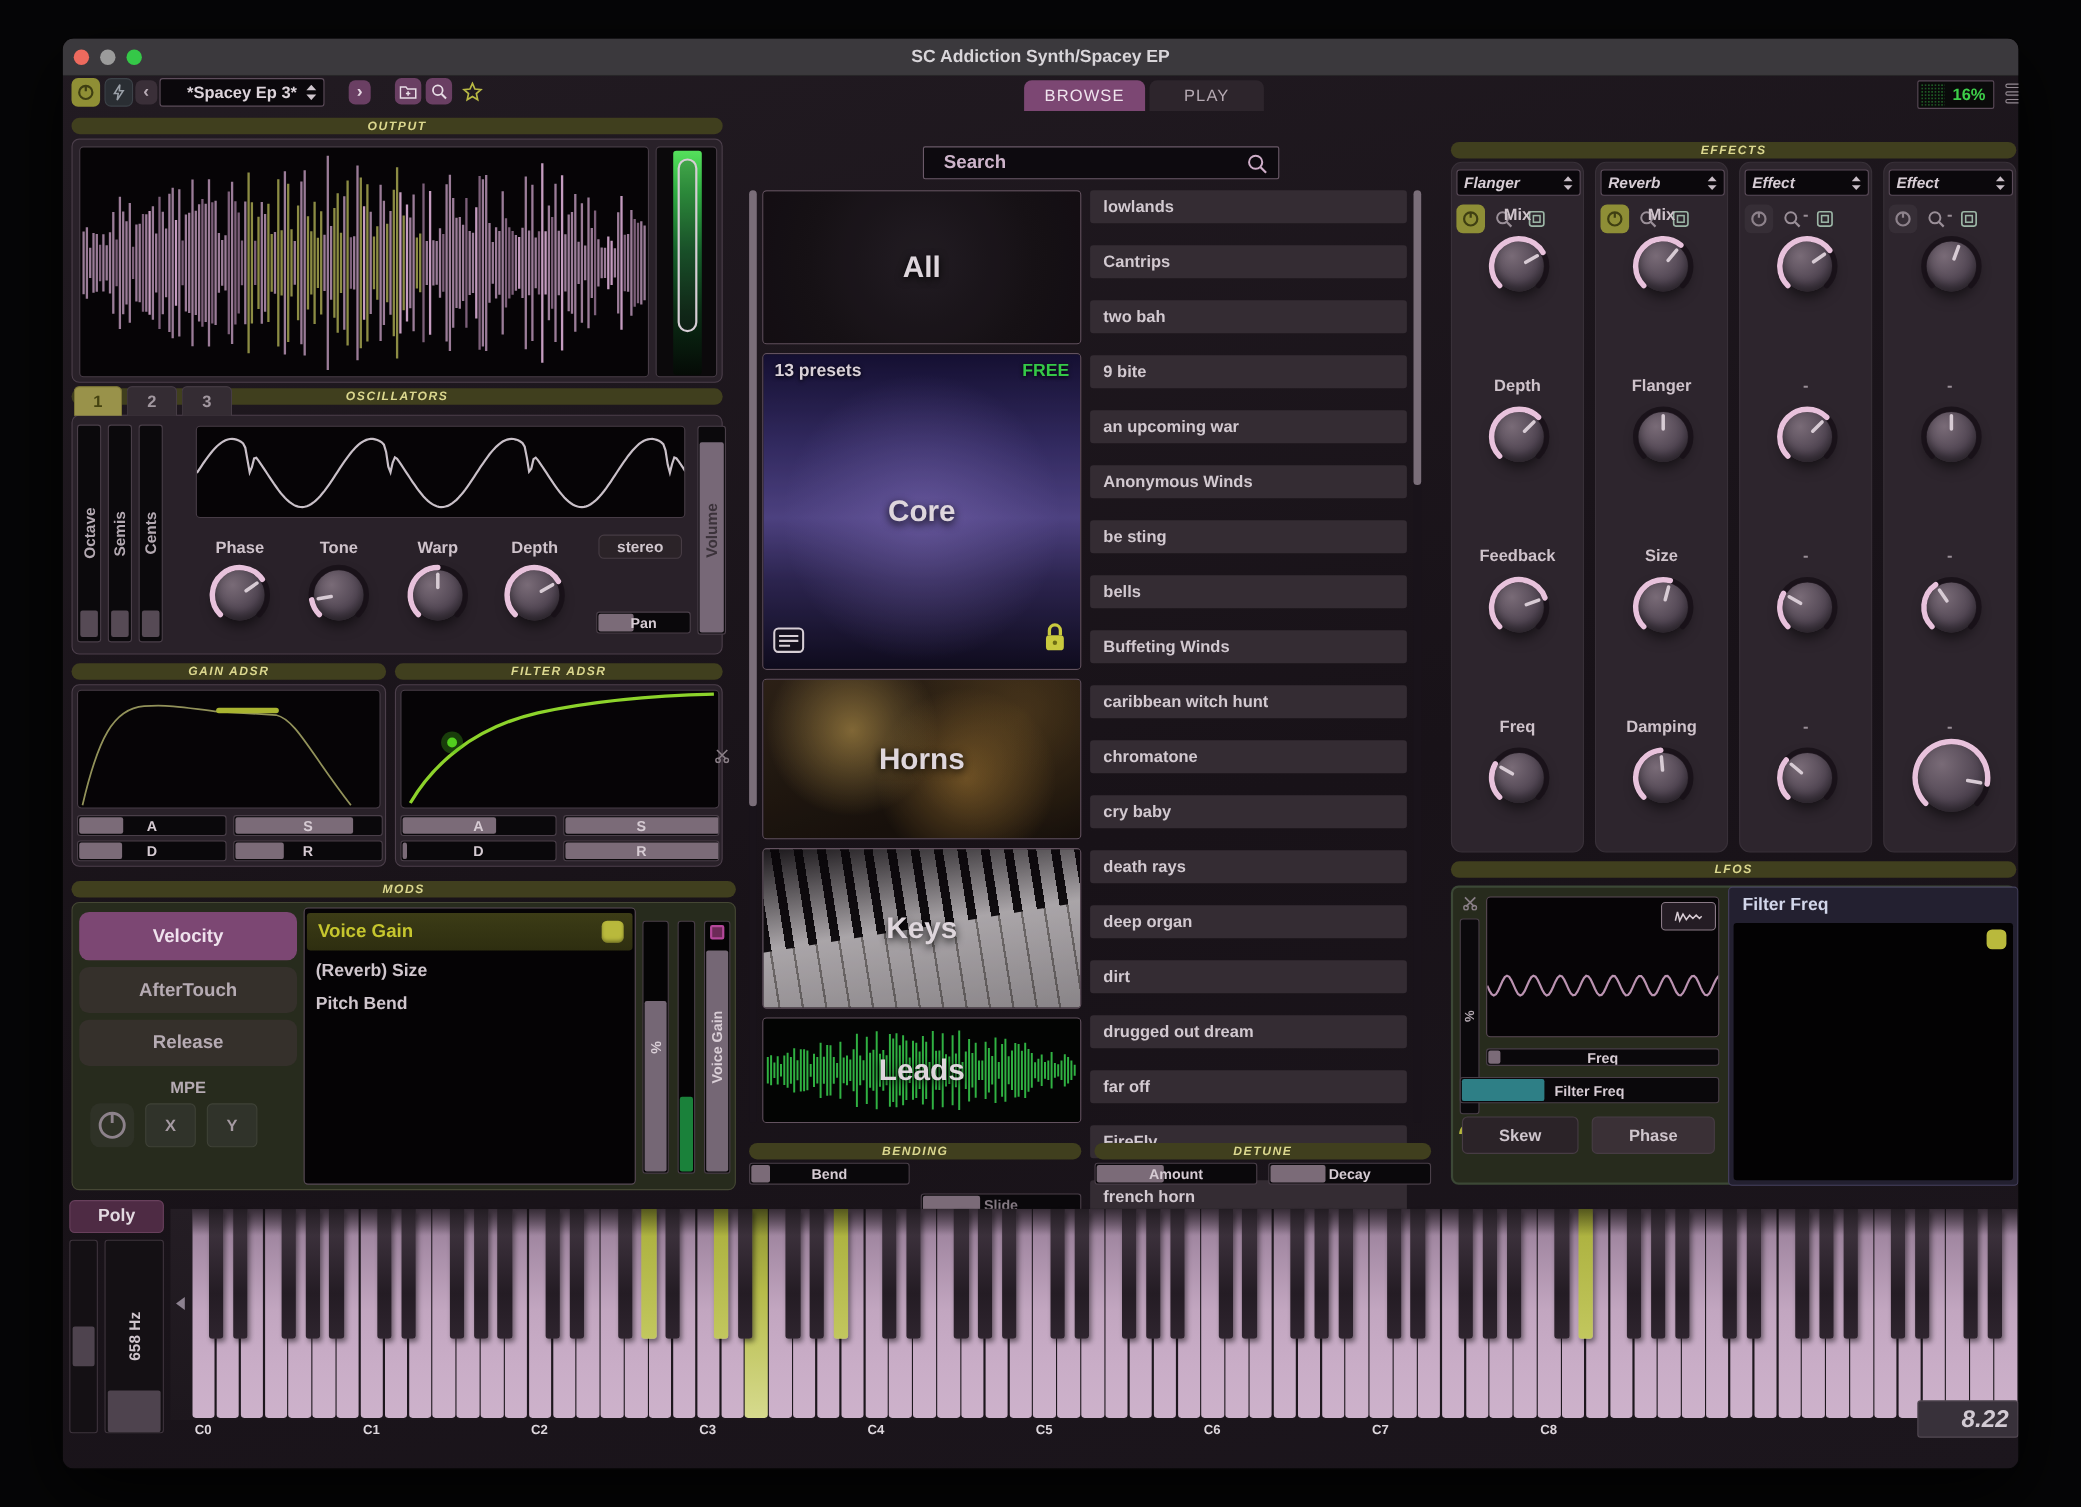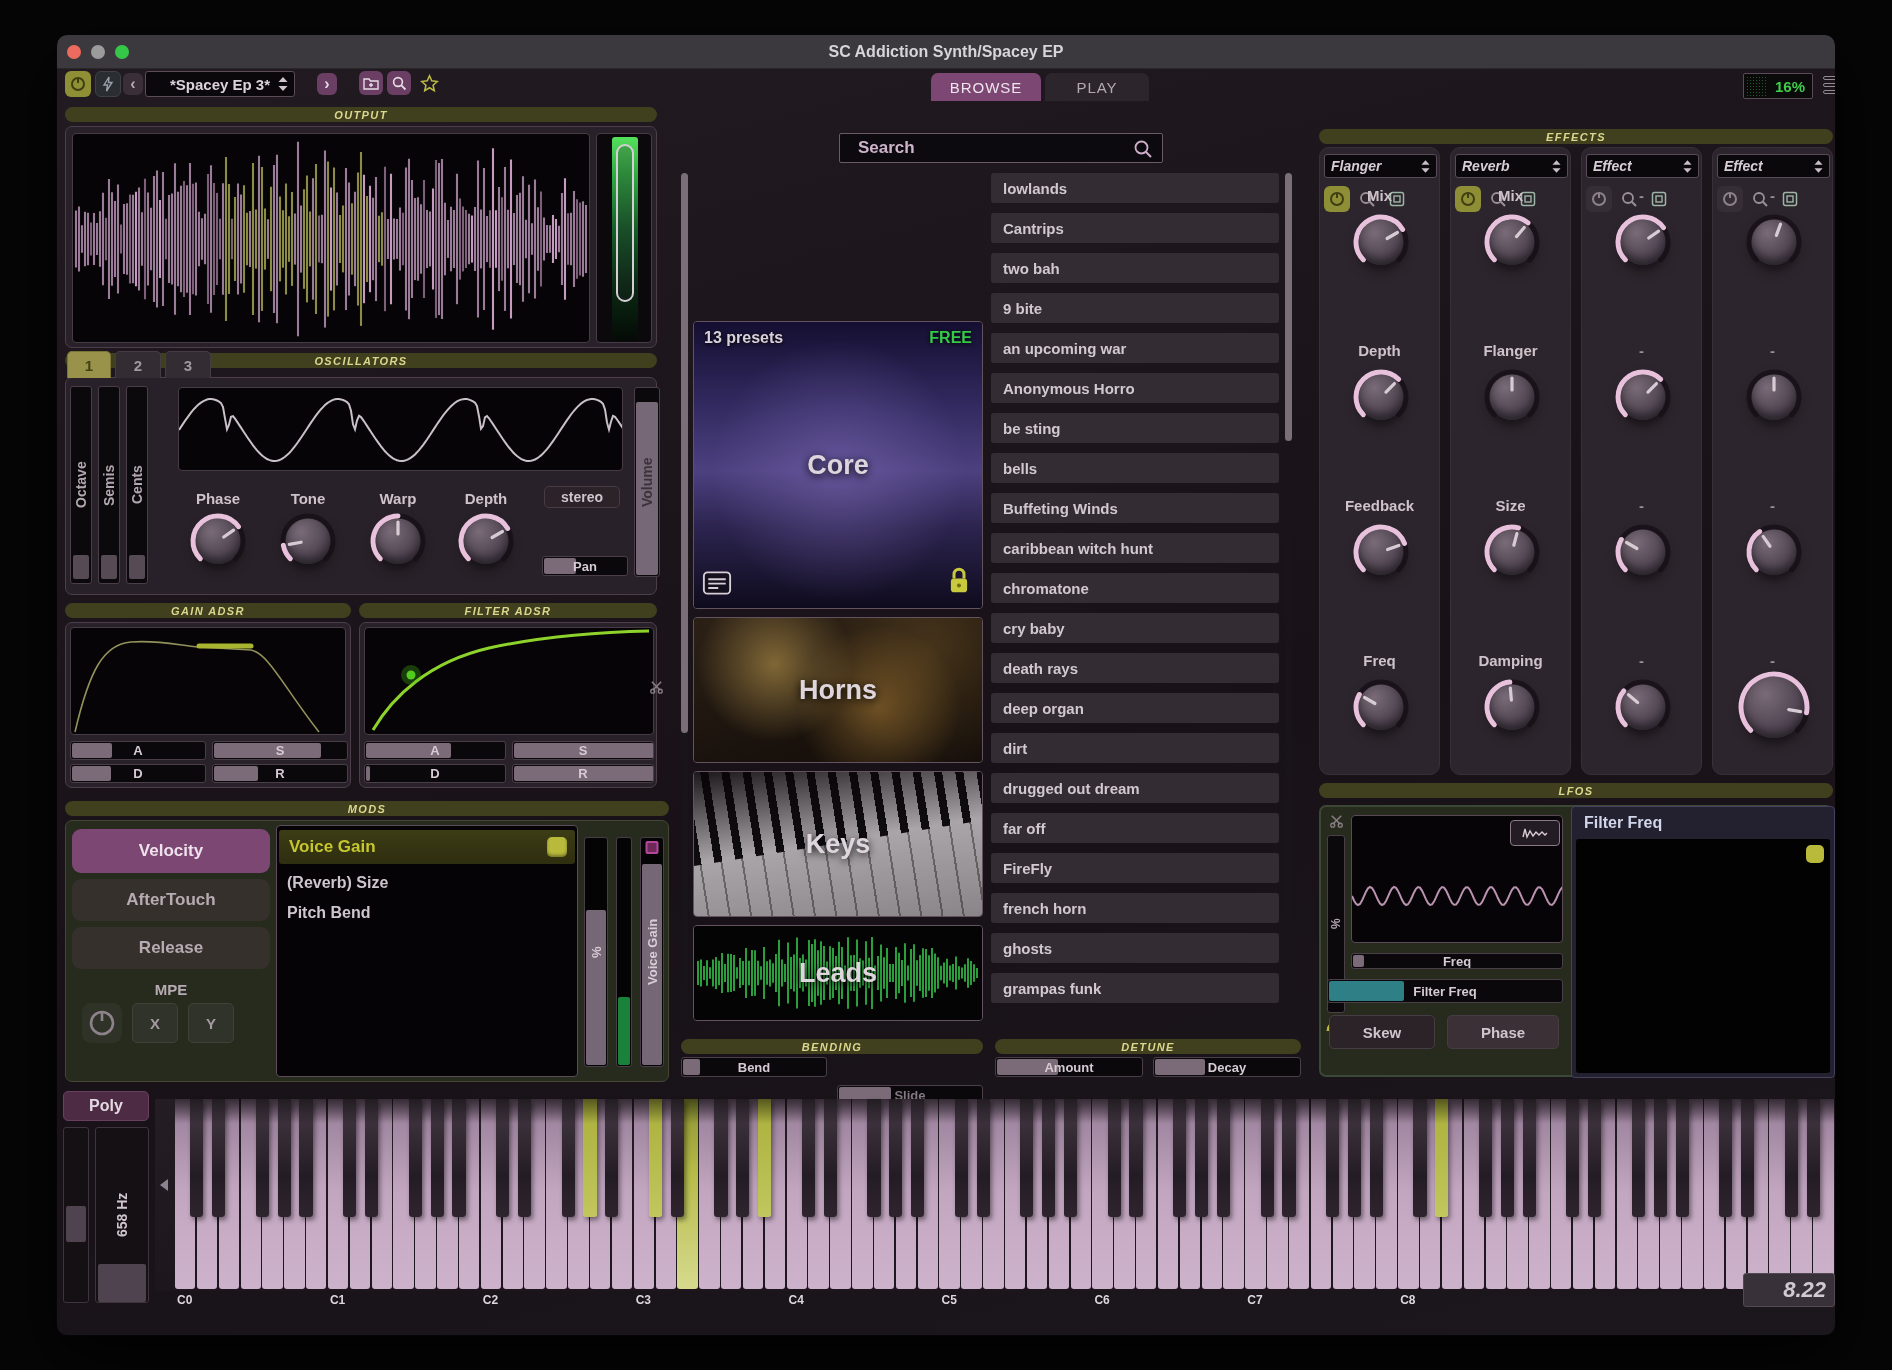--- a/index.html
+++ b/index.html
@@ -588,27 +588,27 @@
 
   <input class="search" placeholder="Search" style="">
   <svg class="a" style="left:1076px;top:104px" width="20" height="20" viewBox="0 0 20 20">
     <circle cx="8.5" cy="8.5" r="6" fill="none" stroke="#cfaec9" stroke-width="1.8"></circle>
       <line x1="13" y1="13" x2="18" y2="18" stroke="#cfaec9" stroke-width="2"></line>
     </svg>
   <div id="tiles"></div>
   <div class="sbar" style="left:624px;top:138px;height:848px">
       <div class="sthumb" style="top:0;height:560px"></div>
     </div>
-  <div class="a" id="preset-list" style="left:934px;top:138px;width:288px;display:flex;flex-direction:column;gap:10px">
+  <div class="a" id="preset-list" style="left:934px;top:138px;width:288px;display:flex;flex-direction:column;gap:20px">
       <div class="preset-row">lowlands</div>
       <div class="preset-row">Cantrips</div>
       <div class="preset-row">two bah</div>
       <div class="preset-row">9 bite</div>
       <div class="preset-row">an upcoming war</div>
-      <div class="preset-row">Anonymous Horro</div>
+      <div class="preset-row">Anonymous Winds</div>
       <div class="preset-row">be sting</div>
       <div class="preset-row">bells</div>
       <div class="preset-row">Buffeting Winds</div>
       <div class="preset-row">caribbean witch hunt</div>
       <div class="preset-row">chromatone</div>
       <div class="preset-row">cry baby</div>
       <div class="preset-row">death rays</div>
       <div class="preset-row">deep organ</div>
       <div class="preset-row">dirt</div>
       <div class="preset-row">drugged out dream</div>
@@ -866,20 +866,24 @@
       <div class="oct" style="left: 1245.2px;">C8</div>
     </div>
   <div class="posbox">
       <span>8.22</span>
     </div>
 
 <div class="otab on" style="left: 10px; width: 44px;">1</div>
     <div class="otab" style="left: 58px; width: 46px;">2</div>
     <div class="otab" style="left: 108px; width: 46px;">3</div>
     <div class="a" id="tiles-built" style="left: 0px; top: 0px; width: 0px; height: 0px;"></div>
+    <div class="tile tile-all" style="top: 138px; height: 140px;">
+      <div class="art"></div>
+      <div class="tlabel">All</div>
+    </div>
     <div class="tile tile-core" style="top: 286px; height: 288px;">
       <div class="art"></div>
       <div class="tlabel">Core</div>
       <div class="tl-count">13 presets</div>
       <div class="tl-badge">FREE</div>
       <div class="tl-ic" style="left: 8px;"><svg width="30" height="26" viewBox="0 0 24 20">
           <rect x="1.5" y="1.5" width="21" height="17" rx="3" fill="rgba(18,14,18,.55)" stroke="#d7ced5" stroke-width="1.5"></rect>
           <line x1="5" y1="7" x2="19" y2="7" stroke="#d7ced5" stroke-width="1.5"></line>
           <line x1="5" y1="10.5" x2="19" y2="10.5" stroke="#d7ced5" stroke-width="1.5"></line>
           <line x1="5" y1="14" x2="13" y2="14" stroke="#d7ced5" stroke-width="1.5"></line>

